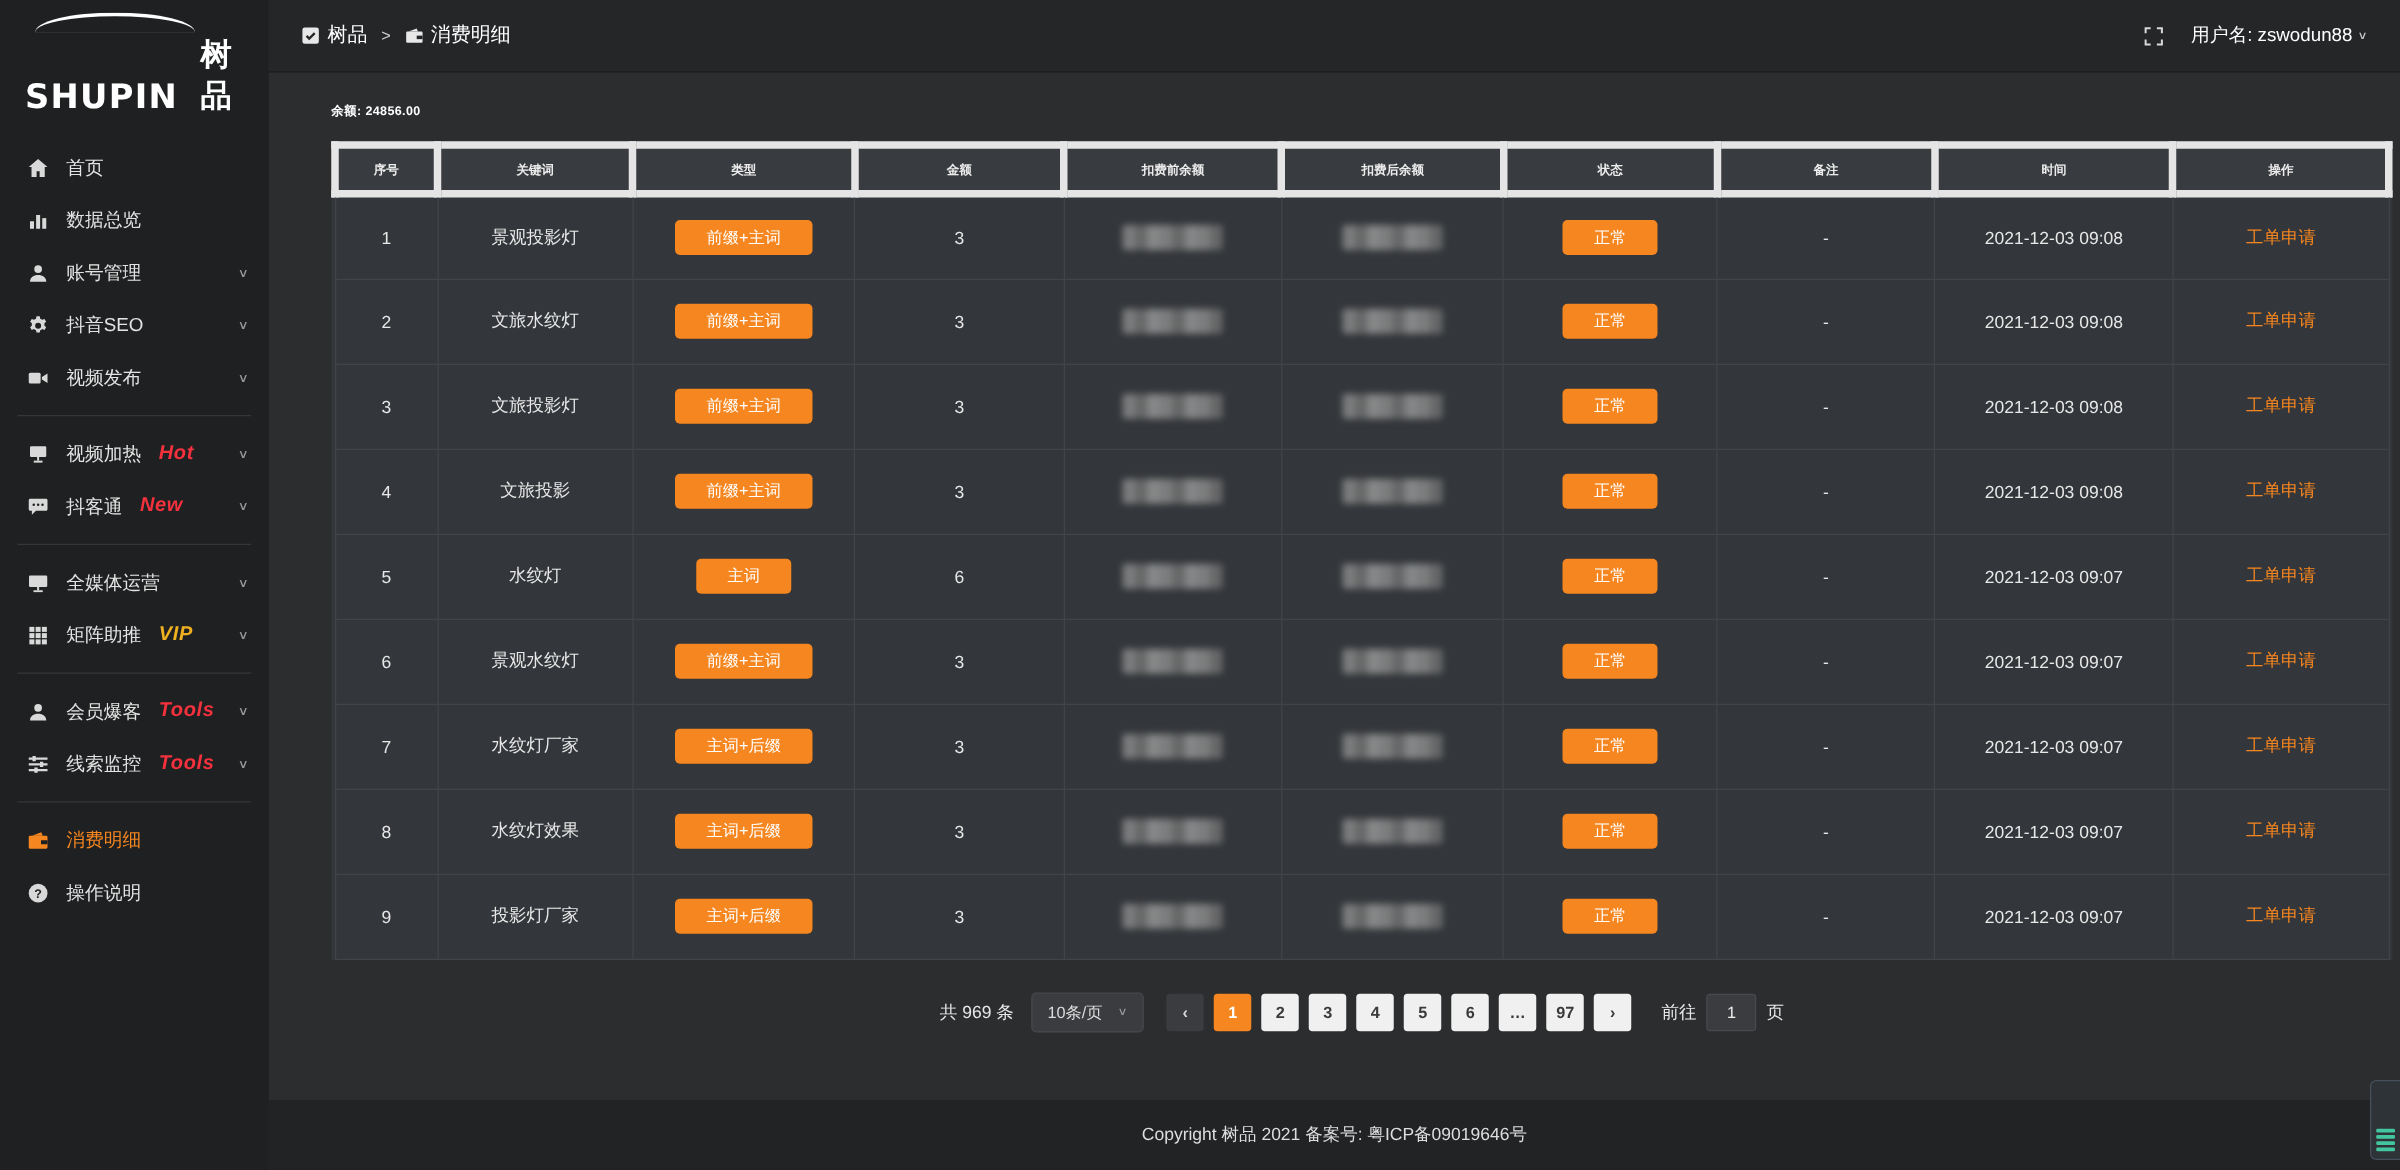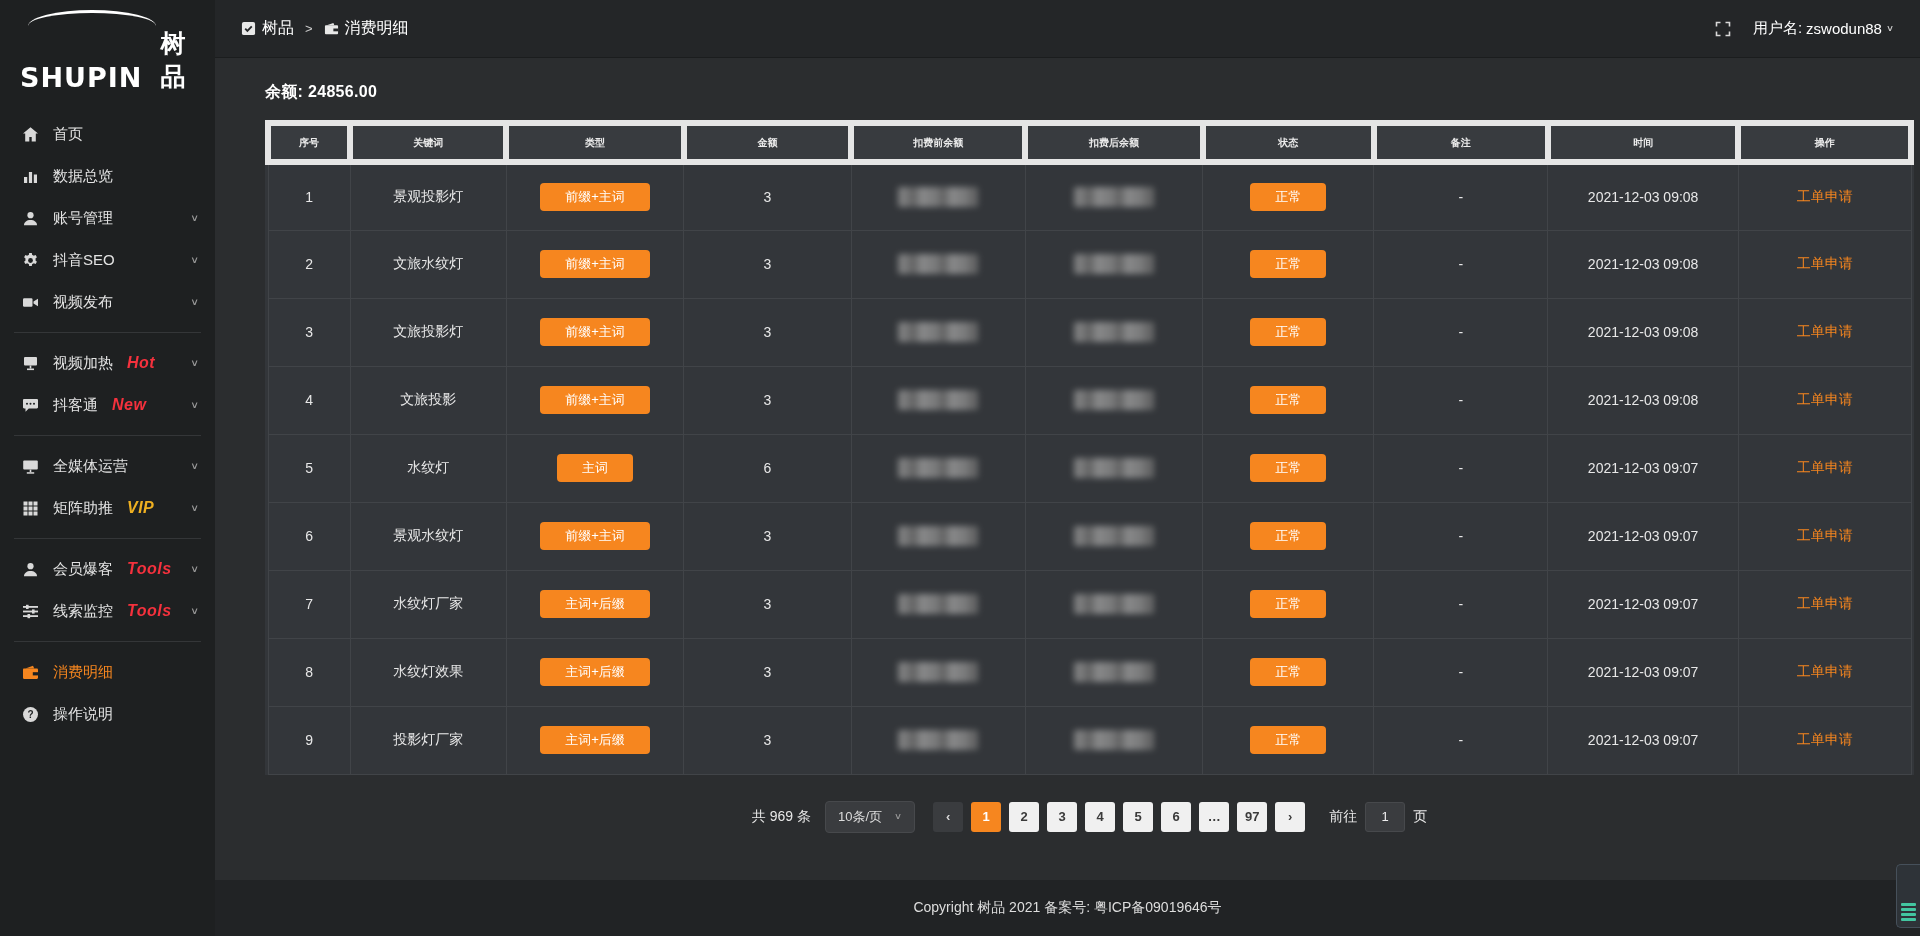--- a/index.html
+++ b/index.html
@@ -30,21 +30,21 @@
   .crumb { display:flex; align-items:center; gap:9px; font-size:16px; color:#fff; }
   .crumb .c-icon { display:inline-flex; } .crumb .c-icon svg { width:15px; height:15px; }
   .crumb .sep { color:#cfcfcf; font-size:13px; margin:0 2px; }
   .crumb-link { display:flex; align-items:center; gap:6px; cursor:pointer; }
   .topbar-right { margin-left:auto; display:flex; align-items:center; gap:22px; }
   .fullscreen-btn { display:inline-flex; cursor:pointer; } .fullscreen-btn svg { width:16px; height:16px; }
   .user-chip { font-size:15px; color:#fff; cursor:pointer; display:flex; align-items:center; gap:4px; }
   .user-caret { font-size:11px; color:#cfcfcf; transform:scaleY(.8); }
   
   .content { flex:1; display:flex; flex-direction:column; padding:0 6px 0 50px; }
-  .balance { margin:24px 0 17px; font-size:16px; font-weight:bold; color:#fff; letter-spacing:.3px; }
+  .balance { margin:24px 0 17px; font-size:10px; font-weight:bold; color:#fff; letter-spacing:.3px; }
   table { width:100%; border-collapse:collapse; table-layout:fixed; background:#33363a; }
   thead th { height:39px; background:#383b3f; font-size:10px; font-weight:bold; color:#ececec; border:6px solid #e5e5e5; }
   tbody td { height:68px; text-align:center; font-size:14px; color:#e8e8e8; border:1px solid #414448; }
   .badge { display:inline-block; background:#f6861f; color:#fff; font-size:13px; padding:5px 25px; border-radius:4px; white-space:nowrap; }
   .blur-block { display:inline-block; width:80px; height:20px; border-radius:2px; vertical-align:middle;
     background:repeating-linear-gradient(90deg,#8f8f8f 0 10px,#747474 10px 20px,#9b9b9b 20px 30px),linear-gradient(#888,#6f6f6f);
     filter:blur(3px); opacity:.8; }
   .action-link { color:#f6861f; cursor:pointer; text-decoration:none;font-family:Liberation Mono, monospace; }
   
   .pager { margin-top:26px; display:flex; align-items:center; justify-content:center; gap:14px; font-size:14px; color:#e8e8e8; }

